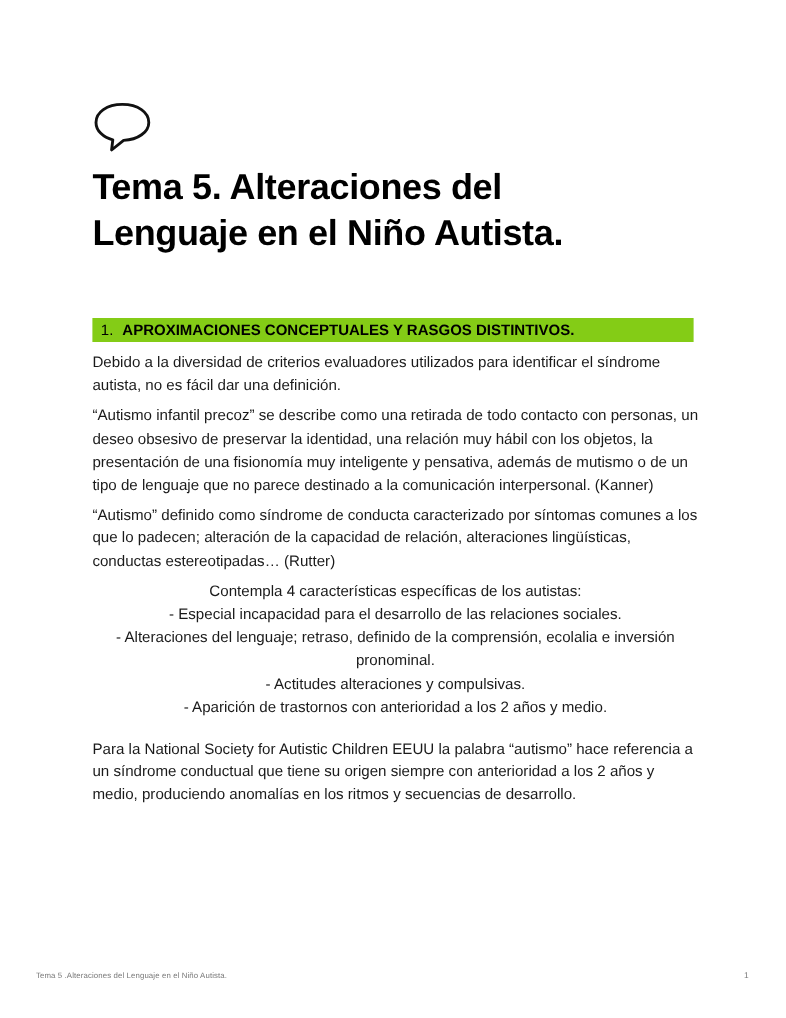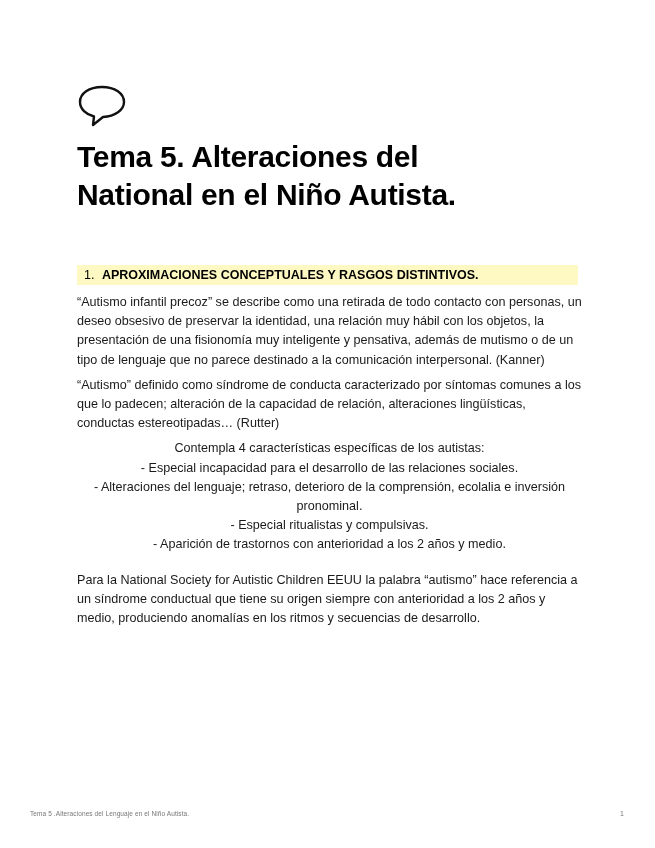--- a/index.html
+++ b/index.html
@@ -39,21 +39,21 @@
       letter-spacing: -0.3px;
       color: #000000;
       margin: 0;
     }
     .section-heading {
       position: absolute;
       left: 77px;
       top: 265px;
       width: 501px;
       height: 20px;
-      background: #fef9c3;
+      background: #84cc16;
       font-size: 12.5px;
       line-height: 20px;
       color: #000000;
       box-sizing: border-box;
       padding-left: 7px;
     }
     .section-heading .num {
       font-weight: normal;
       margin-right: 4px;
     }
@@ -99,36 +99,37 @@
 <body>
 
 <div class="page">
 
   <svg class="speech-icon" viewBox="0 0 50 44" xmlns="http://www.w3.org/2000/svg">
     <path d="M25 3 C12 3 3 9.5 3 18 C3 25 9 30.5 17 32.5 L16 41 L26 33 C38 32.5 47 26 47 18 C47 9.5 38 3 25 3 Z" fill="none" stroke="#111111" stroke-width="2.4" stroke-linejoin="round"></path>
   </svg>
 
   <h1 class="title">
     <span>Tema 5. Alteraciones del</span><br>
-    <span>National en el Niño Autista.</span>
+    <span>Lenguaje en el Niño Autista.</span>
   </h1>
 
   <div class="section-heading">
     <span class="num">1.</span>
     <span class="txt">APROXIMACIONES CONCEPTUALES Y RASGOS DISTINTIVOS.</span>
   </div>
 
   <div class="body">
+    <p>Debido a la diversidad de criterios evaluadores utilizados para identificar el síndrome autista, no es fácil dar una definición.</p>
     <p>“Autismo infantil precoz” se describe como una retirada de todo contacto con personas, un deseo obsesivo de preservar la identidad, una relación muy hábil con los objetos, la presentación de una fisionomía muy inteligente y pensativa, además de mutismo o de un tipo de lenguaje que no parece destinado a la comunicación interpersonal. (Kanner)</p>
     <p>“Autismo” definido como síndrome de conducta caracterizado por síntomas comunes a los que lo padecen; alteración de la capacidad de relación, alteraciones lingüísticas, conductas estereotipadas… (Rutter)</p>
     <p>
       <span class="list-line">Contempla 4 características específicas de los autistas:</span>
       <span class="list-line">- Especial incapacidad para el desarrollo de las relaciones sociales.</span>
-      <span class="list-line">- Alteraciones del lenguaje; retraso, deterioro de la comprensión, ecolalia e inversión pronominal.</span>
-      <span class="list-line">- Especial ritualistas y  compulsivas.</span>
+      <span class="list-line">- Alteraciones del lenguaje; retraso, definido de la comprensión, ecolalia e inversión pronominal.</span>
+      <span class="list-line">- Actitudes alteraciones y  compulsivas.</span>
       <span class="list-line">- Aparición de trastornos con anterioridad a los 2 años y medio.</span>
     </p>
     <p class="spaced">Para la National Society for Autistic Children EEUU la palabra “autismo” hace referencia a un síndrome conductual que tiene su origen siempre con anterioridad a los 2 años y  medio, produciendo anomalías en los ritmos y  secuencias de desarrollo.</p>
   </div>
 
   <div class="footer-left">Tema 5 .Alteraciones del Lenguaje en el Niño Autista.</div>
   <div class="footer-right">1</div>
 
 </div>
 

